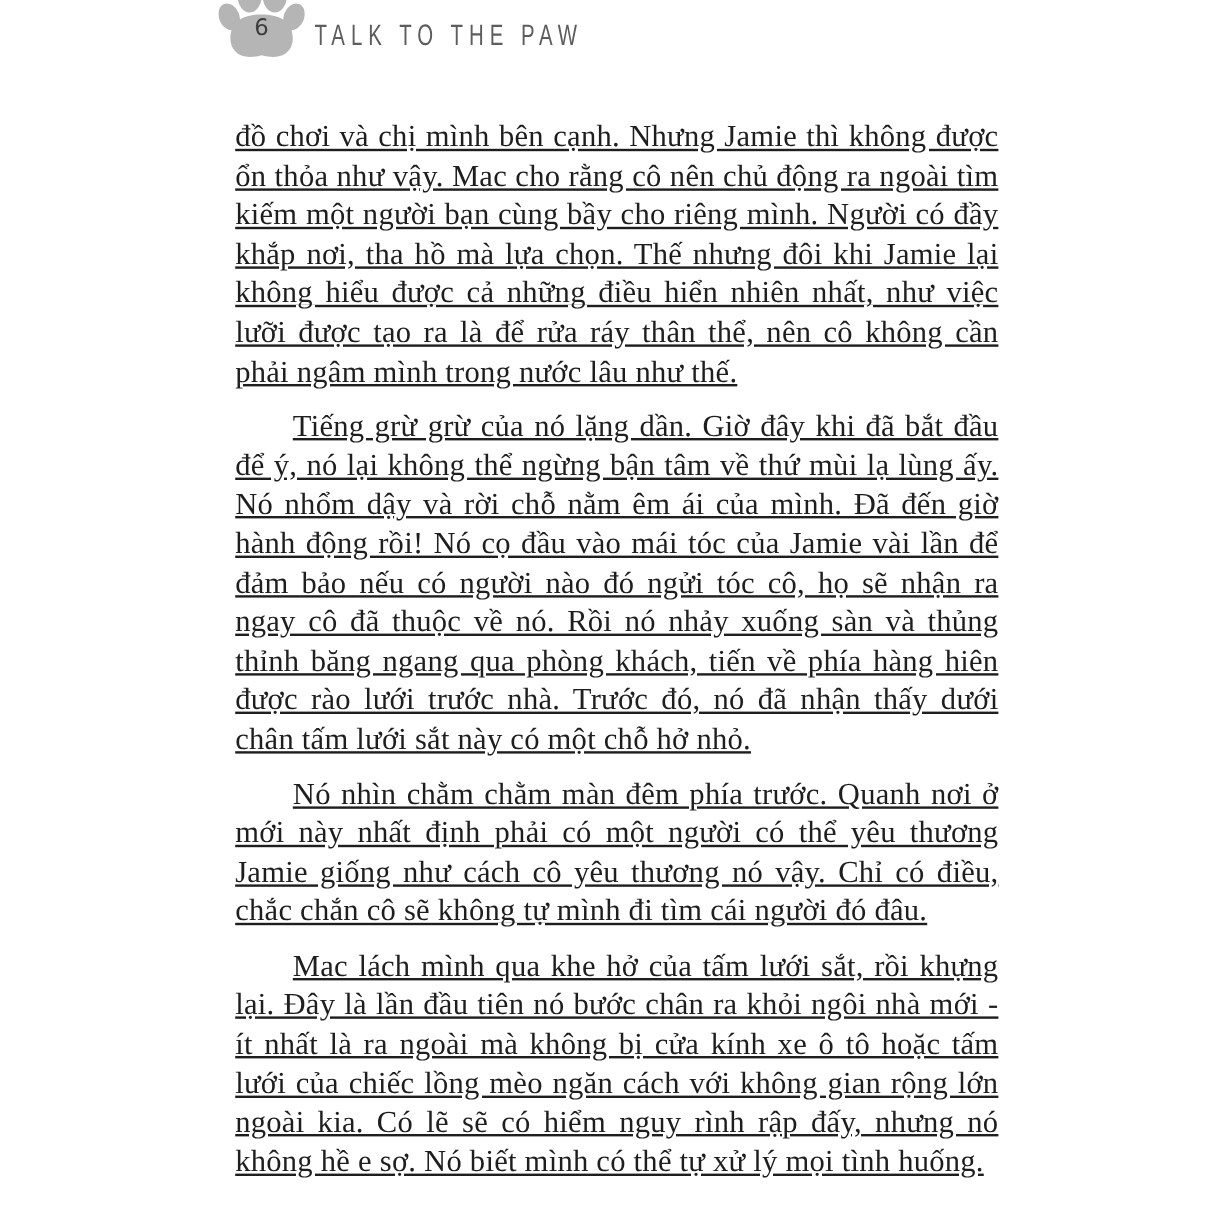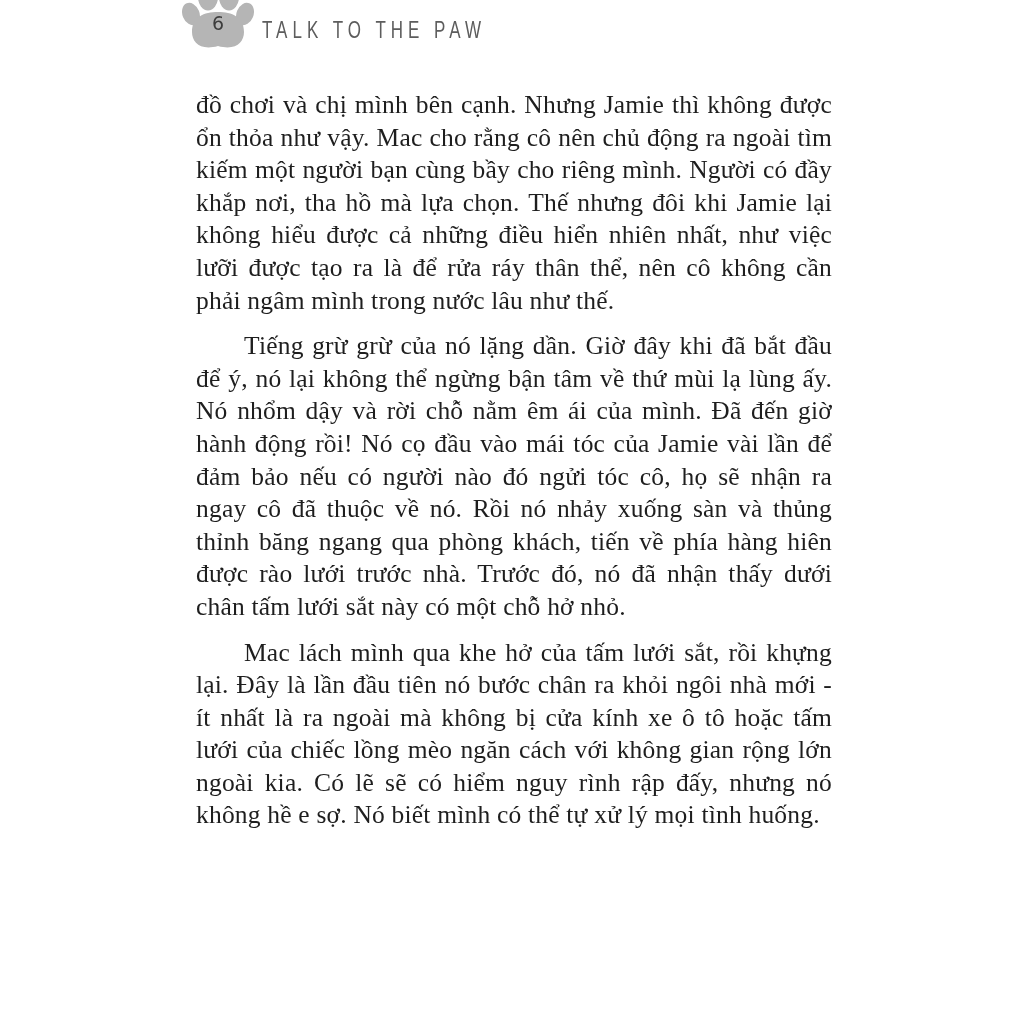--- a/index.html
+++ b/index.html
@@ -53,21 +53,21 @@
     position: absolute;
     left: 196px;
     top: 86px;
     width: 636px;
     color: #1e1e1e;
     font-size: 25.5px;
     line-height: 32.6px;
     text-align: justify;
     letter-spacing: 0.2px;
   }
-  .para { margin: 3px 0 13px 0; text-indent: 48px; }
+  .para { margin: 12px 0 13px 0; text-indent: 48px; text-decoration: underline; }
   .para.no-indent { text-indent: 0; }
 </style>
 </head>
 <body>
 
 <div class="page">
 
   <div class="header">
     <div class="paw">
       <svg viewBox="0 0 72 68" xmlns="http://www.w3.org/2000/svg">
@@ -80,16 +80,17 @@
         </g>
       </svg>
       <span class="page-number">6</span>
     </div>
     <div class="book-title">TALK TO THE PAW</div>
   </div>
 
   <div class="text-block">
     <p class="para no-indent">đồ chơi và chị mình bên cạnh. Nhưng Jamie thì không được ổn thỏa như vậy. Mac cho rằng cô nên chủ động ra ngoài tìm kiếm một người bạn cùng bầy cho riêng mình. Người có đầy khắp nơi, tha hồ mà lựa chọn. Thế nhưng đôi khi Jamie lại không hiểu được cả những điều hiển nhiên nhất, như việc lưỡi được tạo ra là để rửa ráy thân thể, nên cô không cần phải ngâm mình trong nước lâu như thế.</p>
     <p class="para">Tiếng grừ grừ của nó lặng dần. Giờ đây khi đã bắt đầu để ý, nó lại không thể ngừng bận tâm về thứ mùi lạ lùng ấy. Nó nhổm dậy và rời chỗ nằm êm ái của mình. Đã đến giờ hành động rồi! Nó cọ đầu vào mái tóc của Jamie vài lần để đảm bảo nếu có người nào đó ngửi tóc cô, họ sẽ nhận ra ngay cô đã thuộc về nó. Rồi nó nhảy xuống sàn và thủng thỉnh băng ngang qua phòng khách, tiến về phía hàng hiên được rào lưới trước nhà. Trước đó, nó đã nhận thấy dưới chân tấm lưới sắt này có một chỗ hở nhỏ.</p>
+    <p class="para">Nó nhìn chằm chằm màn đêm phía trước. Quanh nơi ở mới này nhất định phải có một người có thể yêu thương Jamie giống như cách cô yêu thương nó vậy. Chỉ có điều, chắc chắn cô sẽ không tự mình đi tìm cái người đó đâu.</p>
     <p class="para">Mac lách mình qua khe hở của tấm lưới sắt, rồi khựng lại. Đây là lần đầu tiên nó bước chân ra khỏi ngôi nhà mới - ít nhất là ra ngoài mà không bị cửa kính xe ô tô hoặc tấm lưới của chiếc lồng mèo ngăn cách với không gian rộng lớn ngoài kia. Có lẽ sẽ có hiểm nguy rình rập đấy, nhưng nó không hề e sợ. Nó biết mình có thể tự xử lý mọi tình huống.</p>
   </div>
 
 </div>
 
 </body></html>

